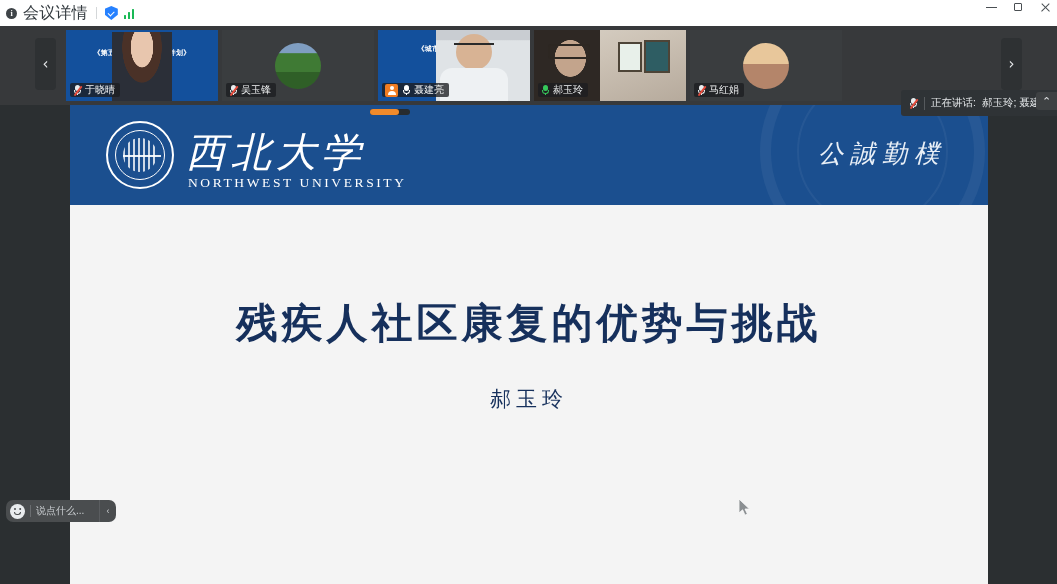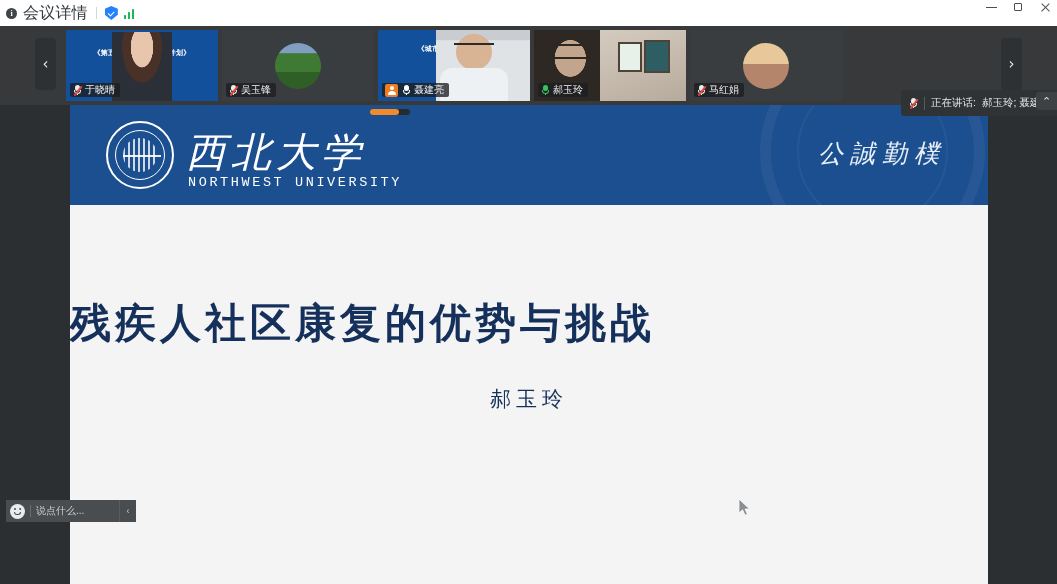--- a/index.html
+++ b/index.html
@@ -171,52 +171,52 @@
     opacity:.85;
   }
   .seal-bar{position:absolute;left:15px;top:32px;width:38px;height:1.6px;background:#fff;opacity:.9;}
   .uni-cn{
     position:absolute;left:116px;top:20px;font-size:40px;color:#fff;
     font-family:"Liberation Serif","DejaVu Serif",serif;font-weight:normal;
     letter-spacing:5px;font-style:italic;
   }
   .uni-en{
     position:absolute;left:118px;top:70px;font-size:13.5px;color:#fff;
-    font-family:Liberation Mono, monospace;letter-spacing:2.6px;
+    font-family:Liberation Serif, serif;letter-spacing:2.6px;
   }
   .motto{
     position:absolute;left:748px;top:32px;font-size:25px;color:#eaf0f7;
     font-family:"Liberation Serif","DejaVu Serif",serif;letter-spacing:7px;font-style:italic;
   }
   .progress{
     position:absolute;left:300px;top:4px;width:40px;height:6px;background:#272b2e;border-radius:3px;
   }
   .progress i{display:block;width:29px;height:6px;background:#f08a2b;border-radius:3px;}
 
   .slide-body{position:absolute;left:0;top:100px;width:918px;height:379px;}
   .slide-title{
-    position:absolute;left:0;top:91px;width:918px;
+    position:absolute;left:0;top:91px;width:918px;text-align:center;
     font-size:41px;font-weight:bold;color:#16305c;letter-spacing:4px;
     font-family:"Liberation Serif","DejaVu Serif",serif;
   }
   .slide-author{
     position:absolute;left:0;top:180px;width:918px;text-align:center;
     font-size:21px;color:#16305c;letter-spacing:5px;
     font-family:"Liberation Serif","DejaVu Serif",serif;
   }
   .slide-date{
     position:absolute;left:0;top:230px;width:918px;text-align:center;
     font-size:23px;font-weight:bold;color:#16305c;letter-spacing:1px;
     font-family:"Liberation Serif","DejaVu Serif",serif;
   }
 
   
   .chatbar{
-    position:absolute;left:6px;top:500px;width:130px;height:22px;
-    background:#4a4d4f;border-radius:0;display:flex;align-items:center;z-index:9;
+    position:absolute;left:6px;top:500px;width:110px;height:22px;
+    background:#4a4d4f;border-radius:7px;display:flex;align-items:center;z-index:9;
   }
   .emoji{
     width:15px;height:15px;border-radius:50%;background:#e9ecee;margin-left:4px;
     position:relative;flex:none;
   }
   .emoji:before{
     content:"";position:absolute;left:3.6px;top:4.6px;width:2px;height:2px;border-radius:50%;
     background:#4a4d4f;box-shadow:5.2px 0 0 #4a4d4f;
   }
   .emoji:after{

